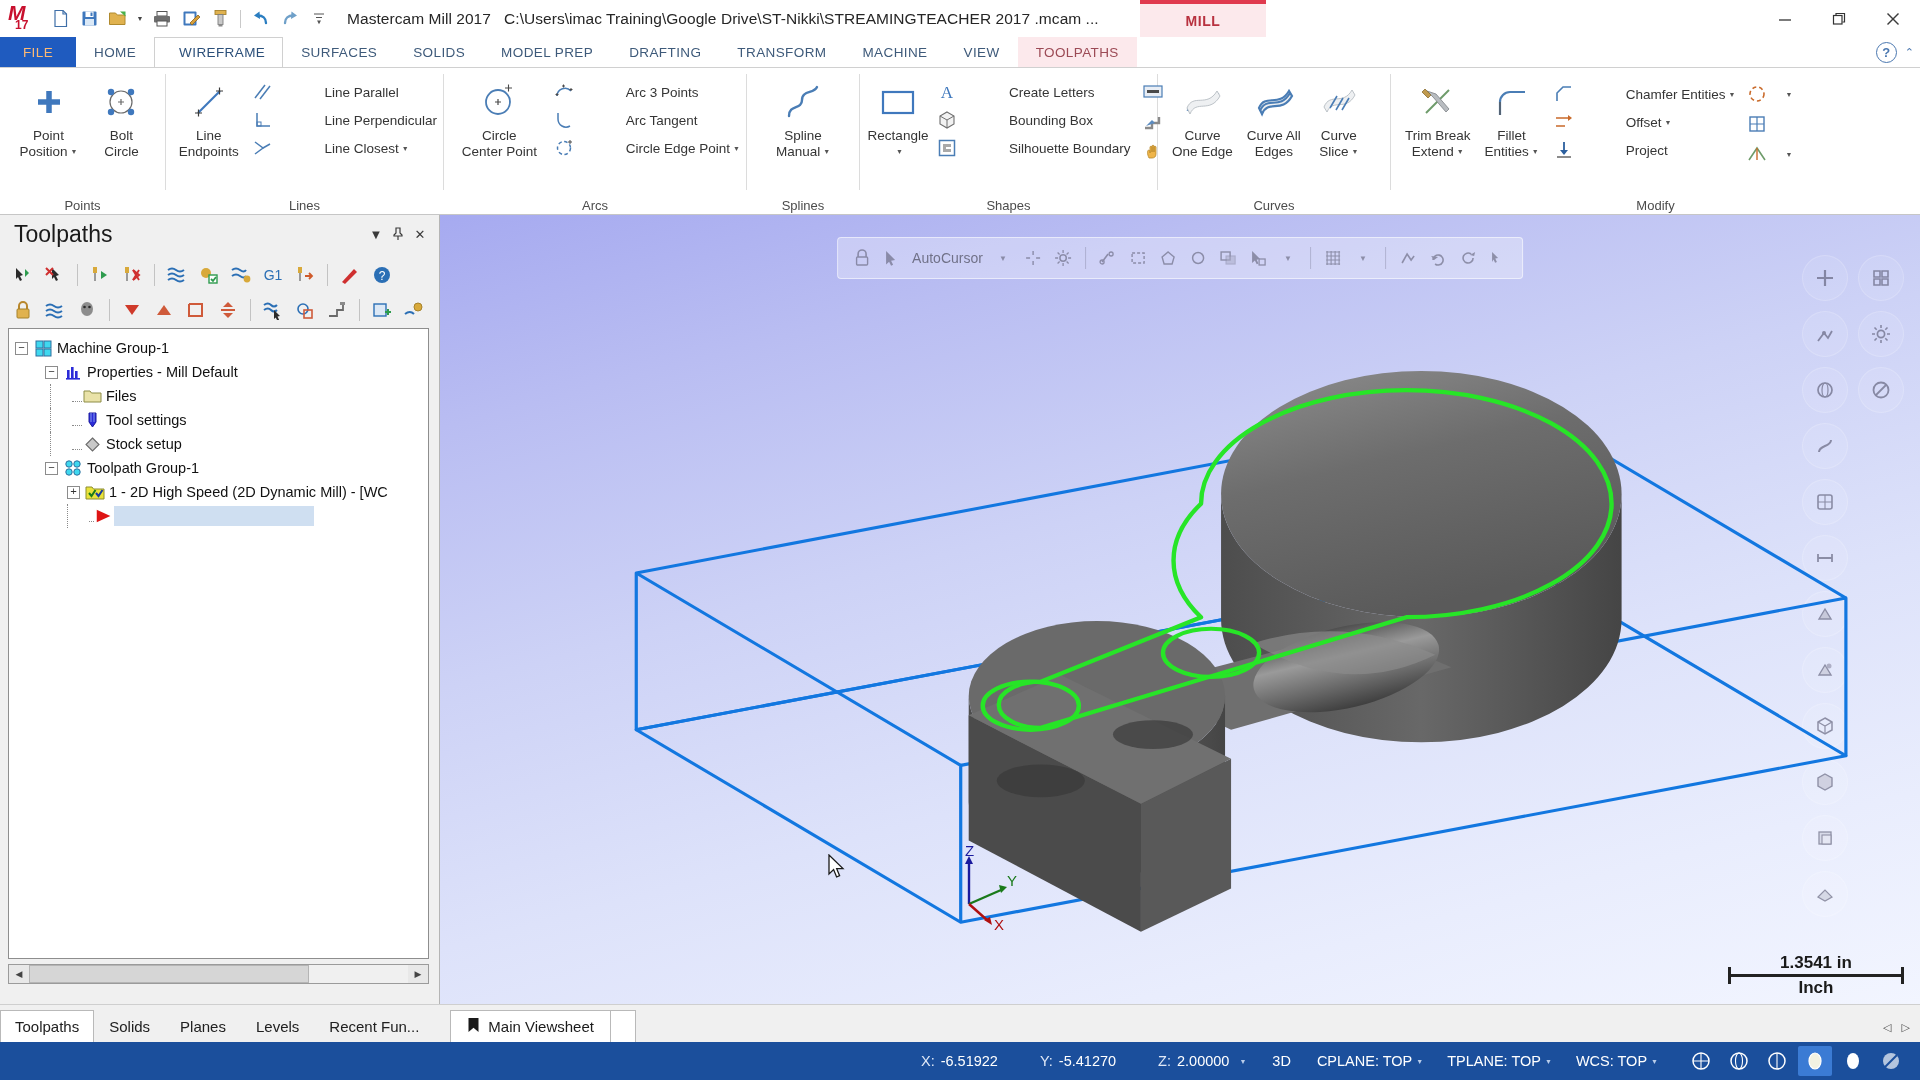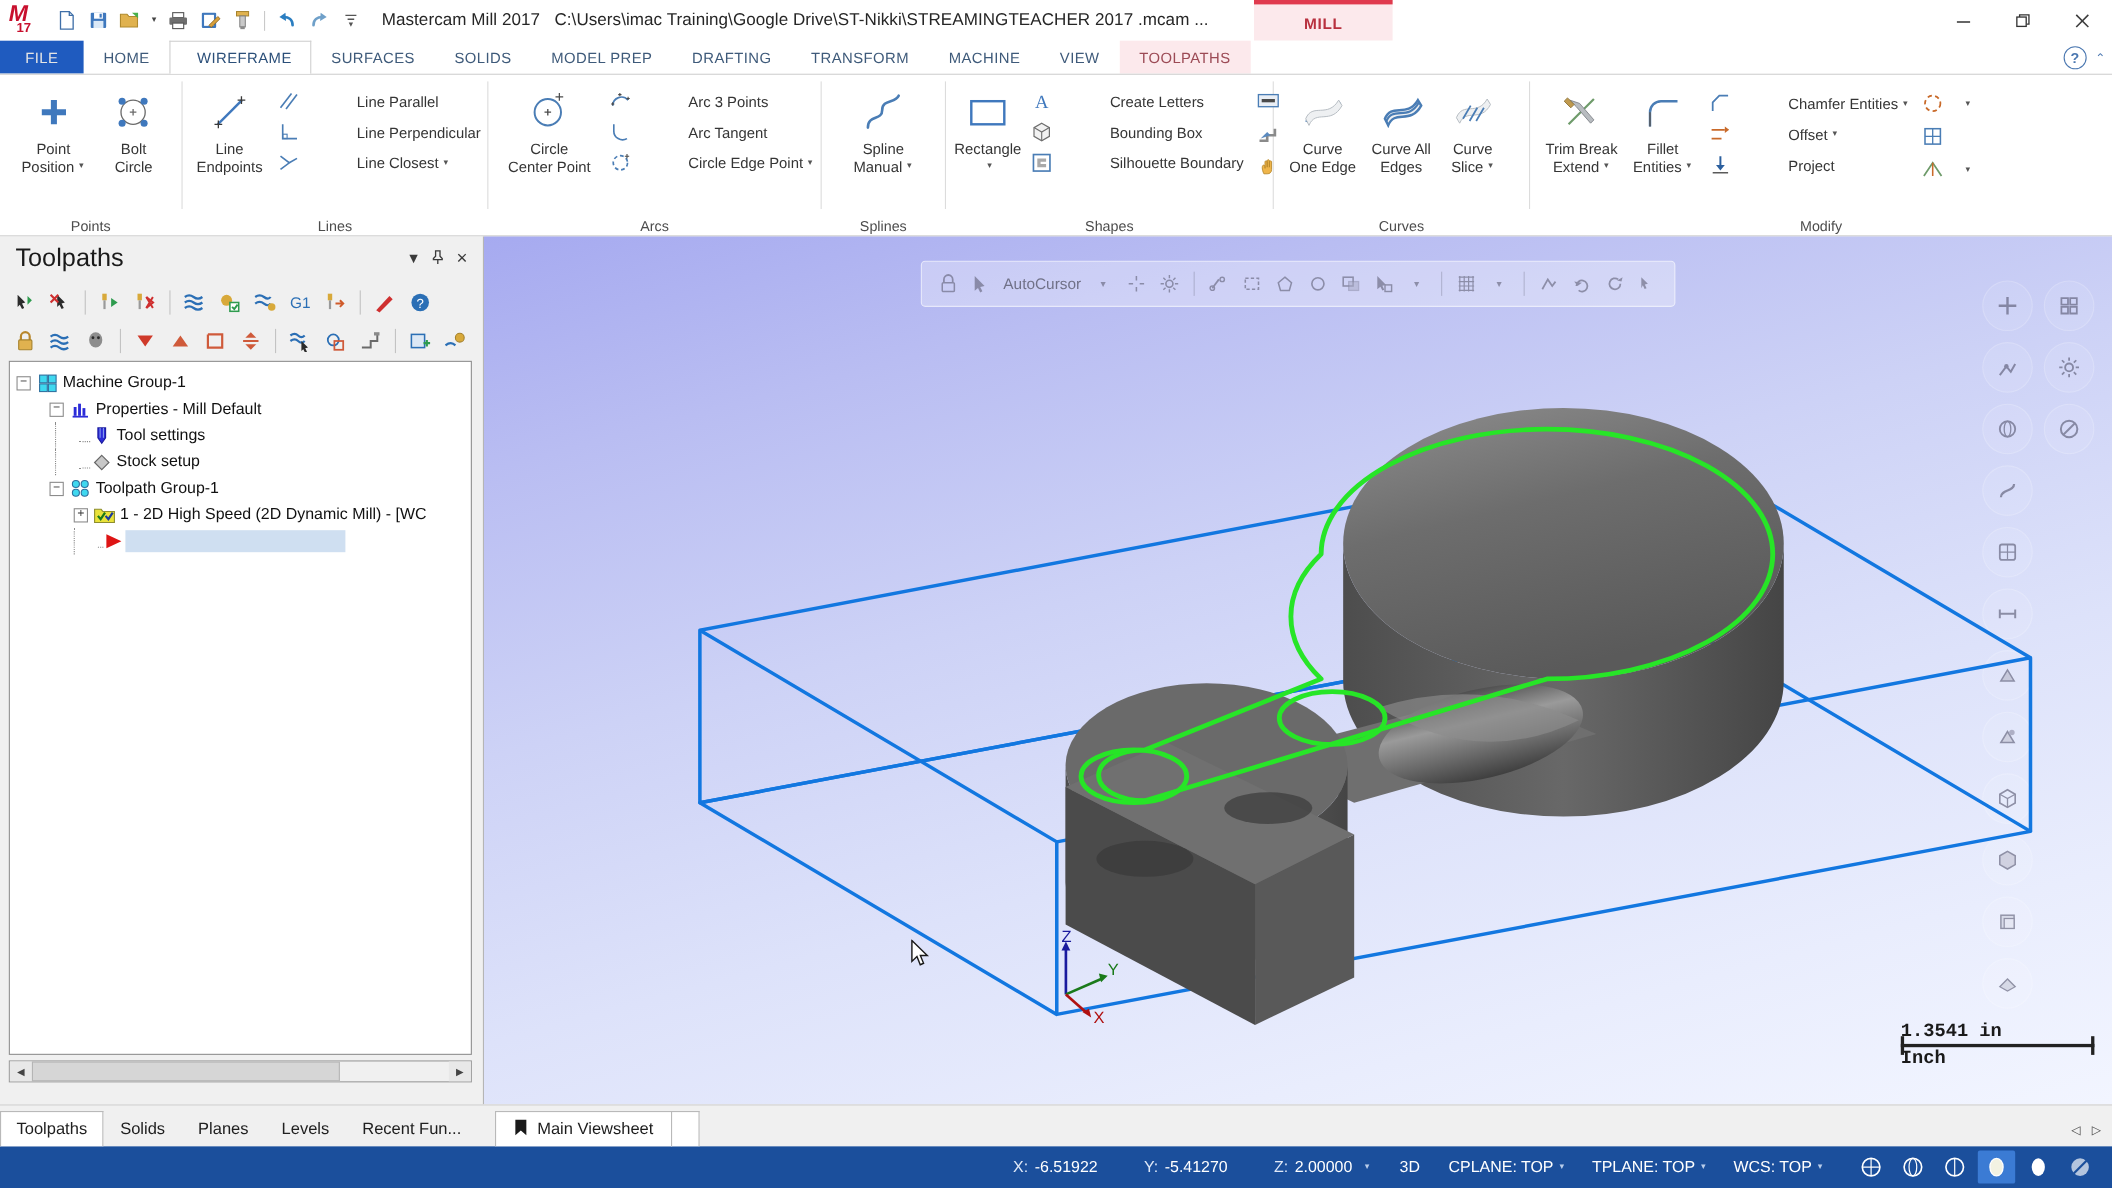--- a/index.html
+++ b/index.html
@@ -45,21 +45,21 @@
   
   .ribbon-tabs {
     height: 30px; background: #ffffff; display: flex; align-items: flex-end;
     position: relative; flex: none;
   }
   .tab {
     height: 30px; padding: 0 17px; display: flex; align-items: center; justify-content: center;
     font-size: 13.5px; color: #3e5a7a; letter-spacing: 0.4px; white-space: nowrap;
     border: 1px solid transparent; border-bottom: none;
   }
-  .tab.file { background: #1f5bbf; color: #e5e5e5; font-weight: normal; width: 76px; padding: 0;
+  .tab.file { background: #1f5bbf; color: #fdba74; font-weight: normal; width: 76px; padding: 0;
               height: 30px; justify-content: center; }
   .tab.active { background: #ffffff; border-color: #d0d0d0; color: #2b4f79; position: relative; z-index: 3; padding-left: 24px; }
   .tab.toolpaths-tab { background: #fce9ec; color: #9c4a55; }
   .tabs-right { position: absolute; right: 6px; bottom: 4px; display: flex; align-items: center; gap: 8px; }
   .help-circle { width: 21px; height: 21px; border: 1.6px solid #4a77b0; border-radius: 50%;
     color: #4a77b0; font-size: 13px; display: flex; align-items: center; justify-content: center; font-weight: bold;}
   .chev-up { color: #4a77b0; font-size: 11px; }
 
   
   .ribbon {
@@ -137,22 +137,22 @@
   .vp-label { font-size: 14px; color: #4a4a5a; opacity: 0.7; margin: 0 4px; white-space: nowrap; }
   .vp-sep { width: 1px; height: 22px; background: rgba(90,90,110,0.28); margin: 0 6px; }
 
   .rail { position: absolute; right: 16px; top: 40px; display: flex; flex-direction: column; gap: 10px; }
   .rail-row { display: flex; gap: 10px; }
   .rail-btn { width: 46px; height: 46px; border-radius: 50%;
               background: rgba(255,255,255,0.13); border: 1px solid rgba(255,255,255,0.30);
               display: flex; align-items: center; justify-content: center; opacity: 0.62; }
 
   .axes { position: absolute; left: 505px; bottom: 70px; width: 90px; height: 90px; }
-  .scalebar { position: absolute; right: 16px; bottom: 32px; width: 176px; 
-              font-family: Liberation Mono, monospace; color: #1a1a1a; }
+  .scalebar { position: absolute; right: 16px; bottom: 6px; width: 176px; text-align: center;
+              font-family: Liberation Sans, sans-serif; color: #1a1a1a; }
   .scalebar .sval { font-size: 17px; font-weight: bold; }
   .scalebar .sunit { font-size: 17px; font-weight: bold; }
   .sbar-line { position: relative; height: 3px; background: #222; margin: 1px 0; }
   .sbar-line:before, .sbar-line:after { content:""; position: absolute; width: 3px; height: 17px; background: #222; top: -7px; }
   .sbar-line:before { left: 0; } .sbar-line:after { right: 0; }
 
   .cursor-arrow { position: absolute; left: 388px; top: 639px; width: 18px; height: 26px; }
 
   
   .bottomtabs { height: 38px; background: #f0f0f0; display: flex; align-items: flex-end;
@@ -816,20 +816,31 @@
               <svg width="17" height="17" viewBox="0 0 17 17">
                   <rect x="2" y="6" width="2.6" height="8" fill="#2b2bd8"></rect>
                   <rect x="6" y="3" width="2.6" height="11" fill="#2b2bd8"></rect>
                   <rect x="10" y="7" width="2.6" height="7" fill="#2b2bd8"></rect>
                   <rect x="1" y="14" width="14" height="1.6" fill="#2b2bd8"></rect>
                 </svg>
             </span>
             <span class="tlbl">Properties - Mill Default</span>
           </div>
 
+          <div class="tnode">
+            <span style="width:35px;display:inline-block;"></span>
+            <span style="width:22px;display:inline-block;border-left:1px dotted #8a8a8a;height:24px;"></span>
+            <span style="width:10px;display:inline-block;border-bottom:1px dotted #8a8a8a;margin-top:-1px;height:12px;"></span>
+            <span class="tico">
+              <svg width="19" height="16" viewBox="0 0 19 16">
+                  <path d="M1 3h6l1.5 2H18v9H1z" fill="#e9e2a8" stroke="#8d8d46" stroke-width="1"></path>
+                </svg>
+            </span>
+            <span class="tlbl">Files</span>
+          </div>
 
           <div class="tnode">
             <span style="width:35px;display:inline-block;"></span>
             <span style="width:22px;display:inline-block;border-left:1px dotted #8a8a8a;height:24px;"></span>
             <span style="width:10px;display:inline-block;border-bottom:1px dotted #8a8a8a;margin-top:-1px;height:12px;"></span>
             <span class="tico">
               <svg width="17" height="17" viewBox="0 0 17 17">
                   <path d="M5 1h7v9l-3.5 5L5 10z" fill="#2b2bd8" stroke="#1a1a9e" stroke-width="1"></path>
                   <path d="M7 1v9M10 1v9" stroke="#8fa8f0" stroke-width="0.9"></path>
                 </svg>

